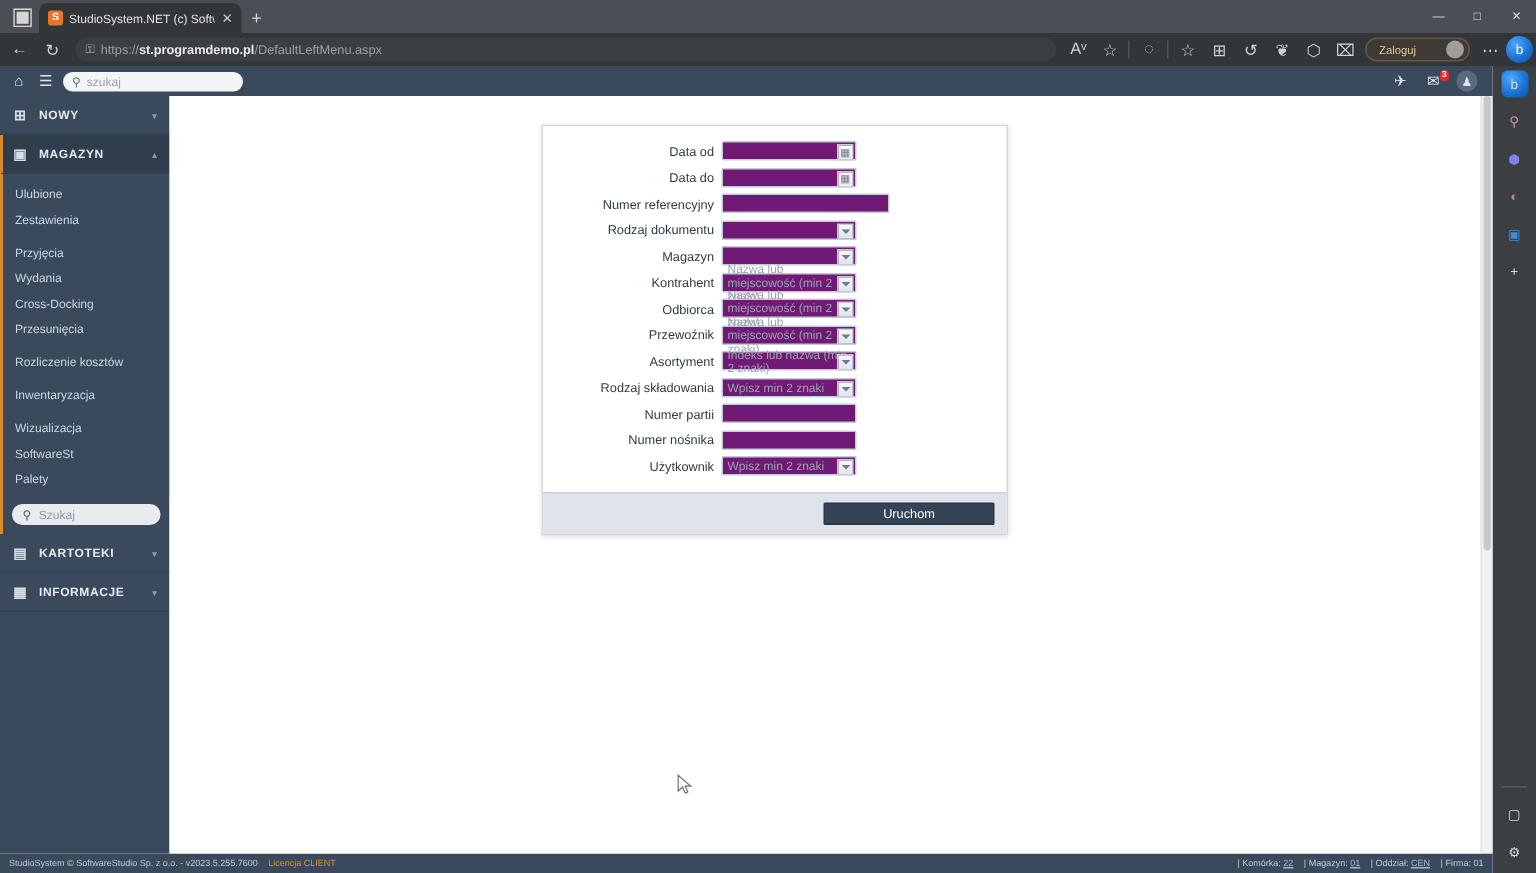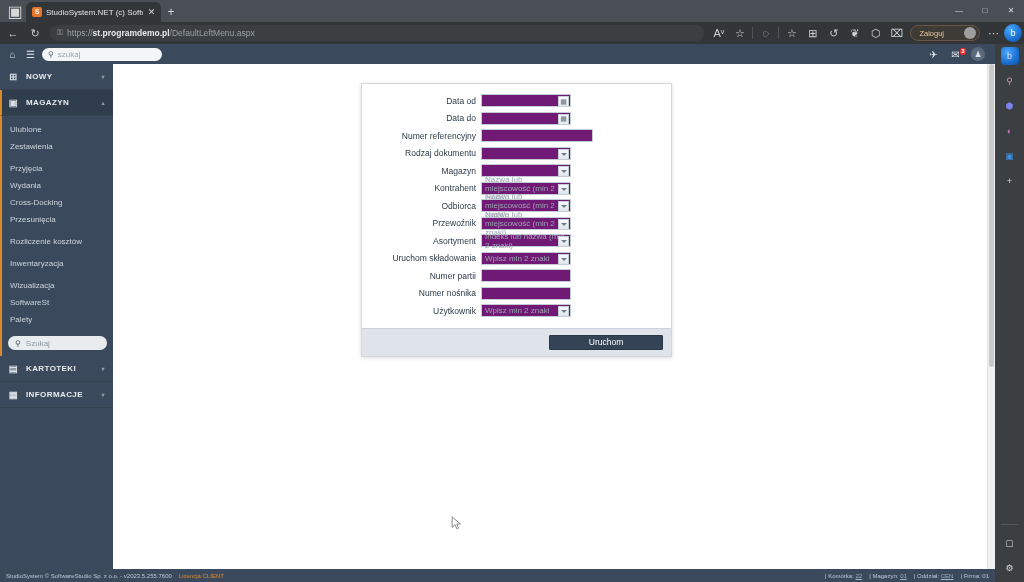--- a/index.html
+++ b/index.html
@@ -436,21 +436,21 @@
                 <div class="fctl">
                   <div class="inp ph-txt">Indeks lub nazwa (min 2 znaki)
                     <div class="btn-drop">
                         <i></i>
                       </div>
                   </div>
                 </div>
               </div>
 
               <div class="frow">
-                <div class="flabel">Uruchom składowania</div>
+                <div class="flabel">Rodzaj składowania</div>
                 <div class="fctl">
                   <div class="inp ph-txt">Wpisz min 2 znaki
                     <div class="btn-drop">
                         <i></i>
                       </div>
                   </div>
                 </div>
               </div>
 
               <div class="frow">

